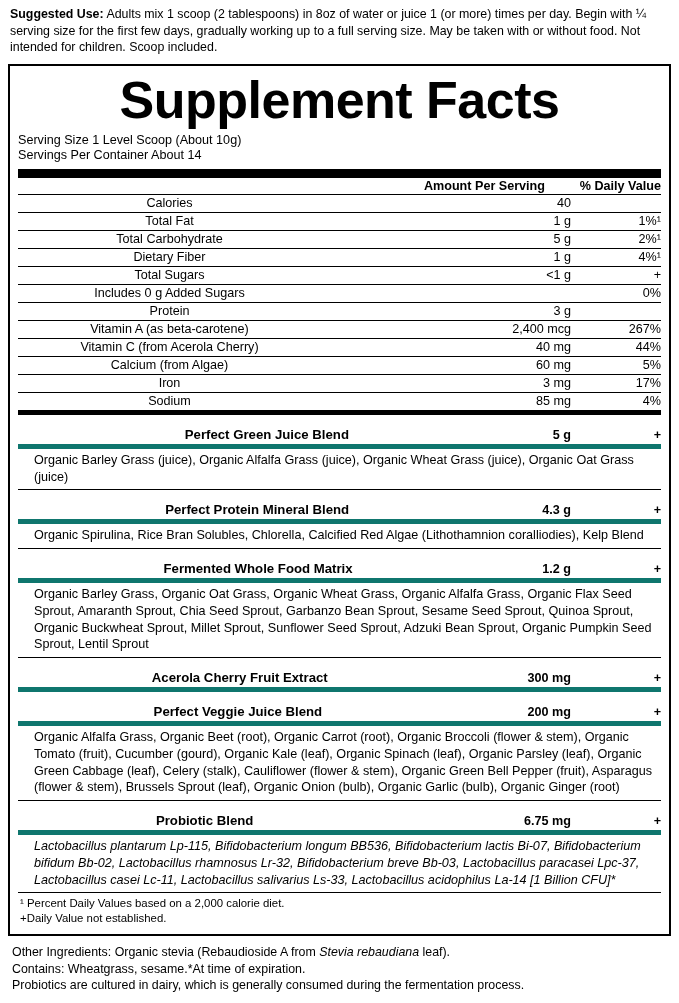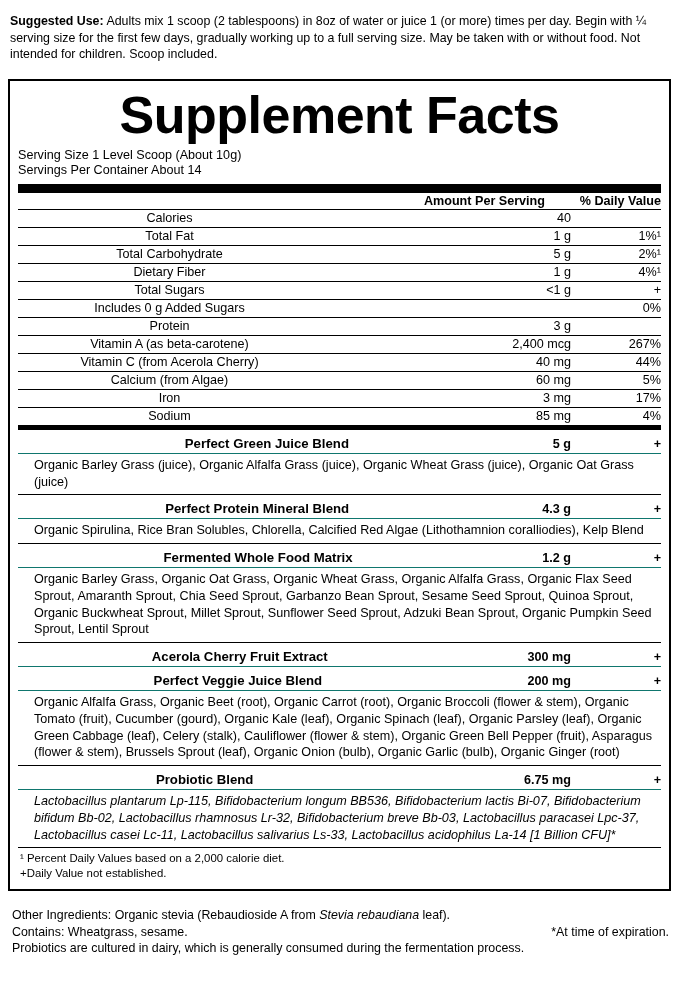--- a/index.html
+++ b/index.html
@@ -17,32 +17,32 @@
   .page {
     width: 679px;
     box-sizing: border-box;
     padding: 4px 6px 4px 6px;
   }
 
   
   .suggested-use {
     font-size: 12.4px;
     line-height: 1.33;
-    margin: 9px 2px 6px 4px;
+    margin: 2px 2px 6px 4px;
   }
   .suggested-use .lead {
     font-weight: bold;
   }
 
   
   .panel {
     border: 2px solid #000;
     box-sizing: border-box;
     padding: 6px 8px 6px 8px;
-    margin: 16px 2px;
+    margin: 8px 2px;
   }
 
   .sf-title {
     font-size: 52px;
     line-height: 1.02;
     font-weight: bold;
     letter-spacing: -0.5px;
     text-align: center;
     margin: 2px 0 6px 0;
     font-family: "Liberation Sans", sans-serif;
@@ -82,22 +82,22 @@
     font-weight: bold;
     border-bottom: 1px solid #000;
     padding-bottom: 1px;
   }
   tr.hdr td.amt { padding-right: 26px; }
 
   tr.noborder td { border-bottom: none; }
 
   tr.blendhead td {
     font-weight: bold;
-    border-bottom: 1px solid #0f766e;
-    padding-top: 6px;
+    border-bottom: 5px solid #0f766e;
+    padding-top: 12px;
   }
   tr.blendhead td.nm { font-size: 13.2px; }
 
   .blend-list {
     font-size: 12.6px;
     line-height: 1.33;
     padding: 3px 2px 4px 16px;
     border-bottom: 1px solid #000;
   }
   .blend-list.italic { font-style: italic; }
@@ -110,22 +110,21 @@
 
   .bottom-block {
     font-size: 12.4px;
     line-height: 1.35;
     margin: 6px 4px 0 6px;
   }
   .bottom-block b { font-weight: normal; }
   .bottom-block i { }
   .row-split {
     display: flex;
-    justify-content: space-between;
-    gap: 48px;
+    justify-content: flex-start;
   }
 </style>
 </head>
 <body>
 
 <div class="page">
 
   <p class="suggested-use">
     <span class="lead">Suggested Use:</span><span> Adults mix 1 scoop (2 tablespoons) in 8oz of water or juice 1 (or more) times per day. Begin with ¼ serving size for the first few days, gradually working up to a full serving size. May be taken with or without food. Not intended for children. Scoop included.</span>
   </p>

